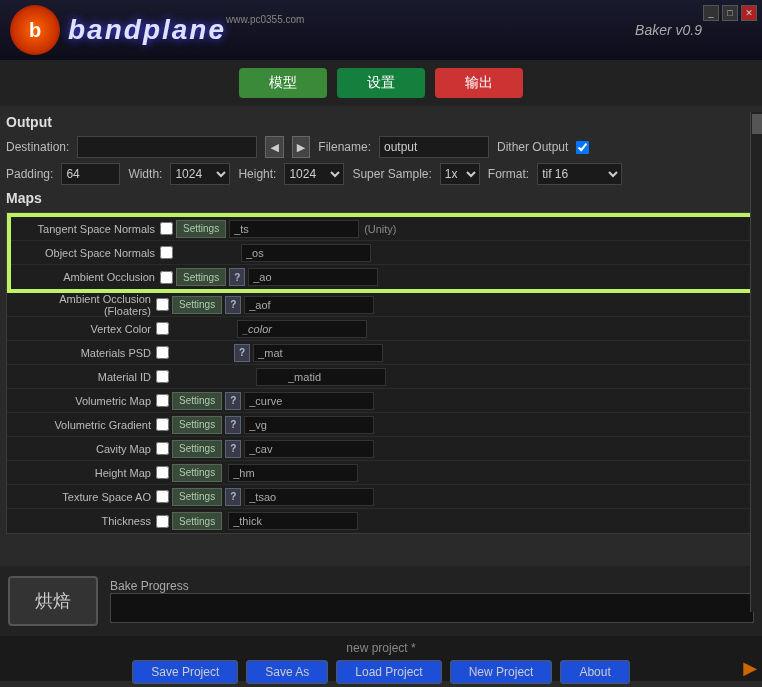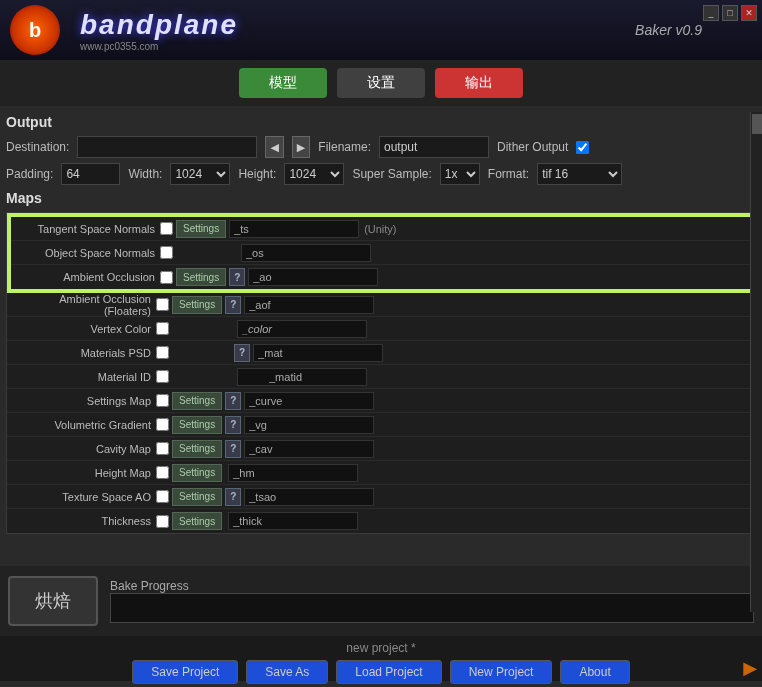--- a/index.html
+++ b/index.html
@@ -35,22 +35,20 @@
       border-radius: 50%;
       display: flex;
       align-items: center;
       justify-content: center;
       font-size: 20px;
       color: white;
       font-weight: bold;
     }
     .logo-text-area {
       display: flex;
-      flex-direction: column;
-      margin-left: 12px;
     }
     .logo-main {
       font-size: 28px;
       font-weight: bold;
       color: #e0e0ff;
       letter-spacing: 2px;
       text-shadow: 0 0 10px #4444ff;
       font-style: italic;
     }
     .logo-sub {
@@ -97,21 +95,21 @@
     }
     .nav-tab {
       padding: 6px 30px;
       border-radius: 4px;
       font-size: 14px;
       cursor: pointer;
       border: none;
       font-family: Arial, sans-serif;
     }
     .nav-tab.model { background: #3a8a3a; color: white; }
-    .nav-tab.settings { background: #404040; color: white; }
+    .nav-tab.settings { background: #15803d; color: white; }
     .nav-tab.output { background: #cc3333; color: white; }
 
     
     .main-content {
       background: #2a2a2a;
       padding: 8px 6px;
       height: calc(687px - 60px - 52px - 70px - 45px);
       overflow: hidden;
     }
 
@@ -411,25 +409,25 @@
       <div class="map-row">
         <span class="map-label">Materials PSD</span>
         <input type="checkbox" class="map-checkbox" style="">
         <button class="map-help-btn" style="margin-left:62px;">?</button>
         <input type="text" class="map-suffix" value="_mat" style="">
       </div>
 
       <div class="map-row">
         <span class="map-label">Material ID</span>
         <input type="checkbox" class="map-checkbox" style="">
-        <input type="text" class="map-suffix" value="_matid" style="margin-left: 65px; padding-left: 31px;">
-      </div>
-
-      <div class="map-row">
-        <span class="map-label">Settings Map</span>
+        <input type="text" class="map-suffix" value="_matid" style="margin-left: 84px; padding-left: 31px;">
+      </div>
+
+      <div class="map-row">
+        <span class="map-label">Volumetric Map</span>
         <input type="checkbox" class="map-checkbox" style="">
         <button class="map-settings-btn">Settings</button>
         <button class="map-help-btn">?</button>
         <input type="text" class="map-suffix" value="_curve" style="">
       </div>
 
       <div class="map-row">
         <span class="map-label">Volumetric Gradient</span>
         <input type="checkbox" class="map-checkbox" style="">
         <button class="map-settings-btn">Settings</button>

